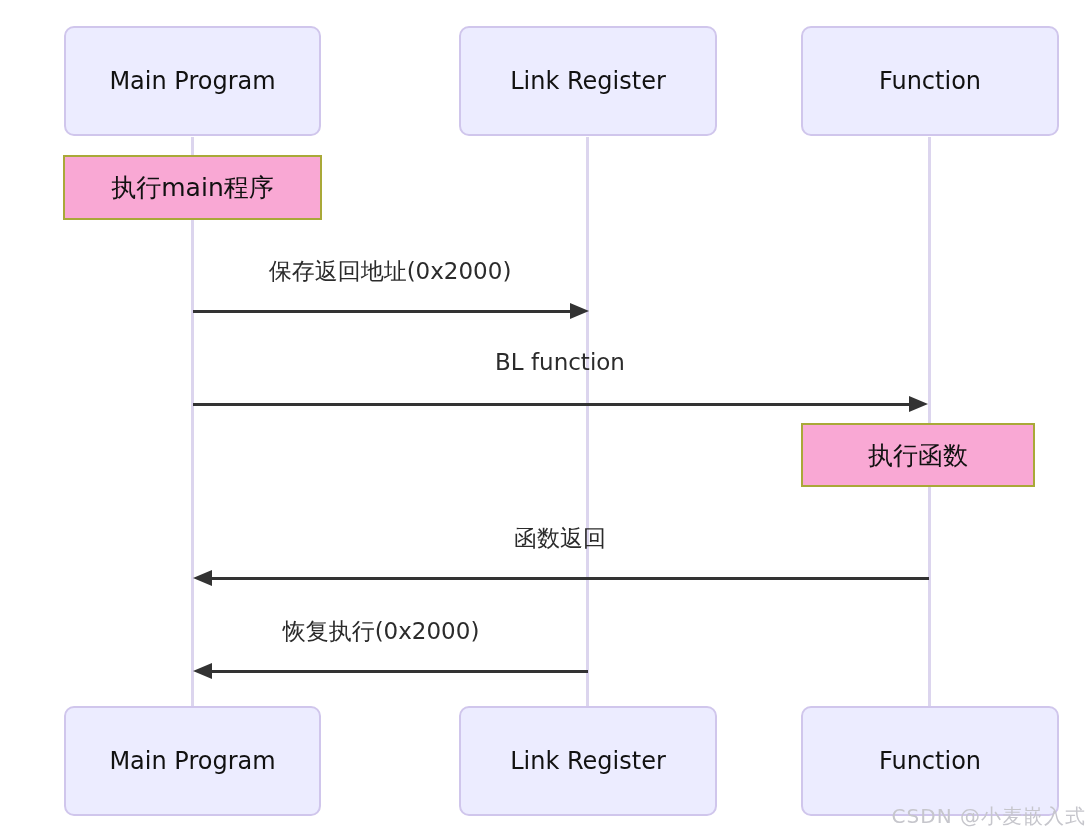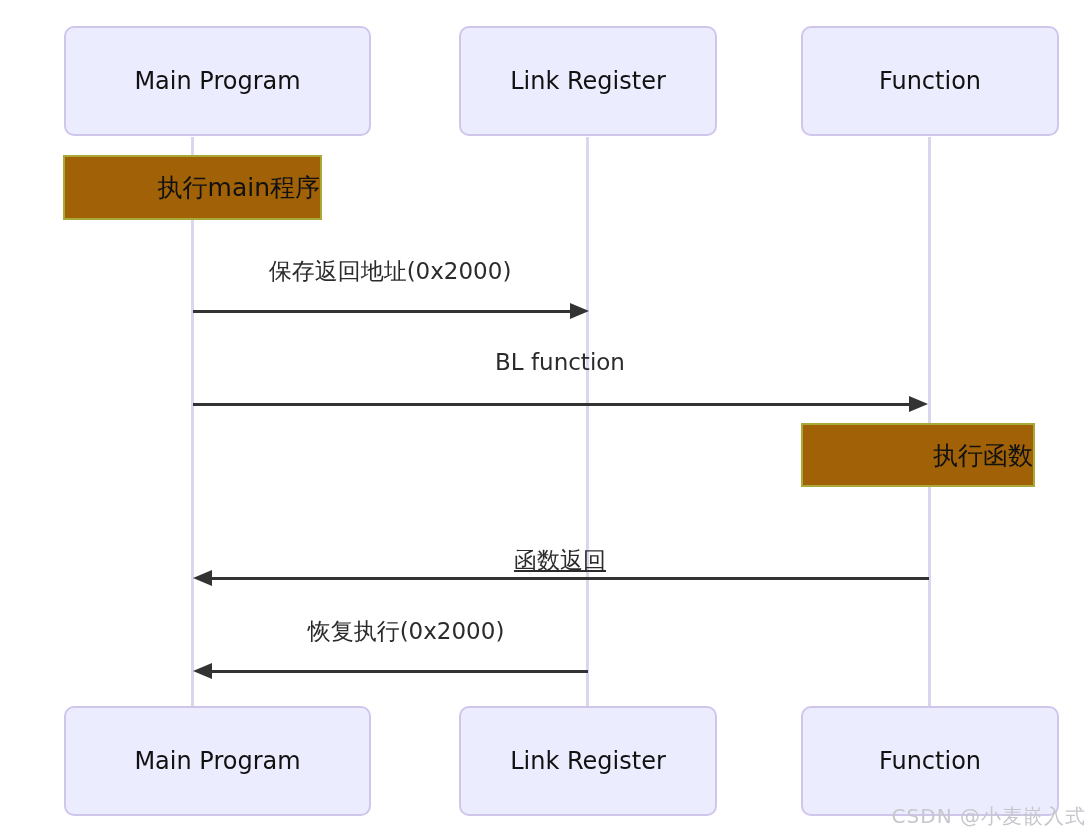--- a/index.html
+++ b/index.html
@@ -17,40 +17,40 @@
   }
   .lifeline {
     position: absolute;
     width: 3px;
     top: 137px;
     height: 569px;
     background: #dcd5ee;
   }
   .actor-box {
     position: absolute;
-    width: 307px;
+    width: 257px;
     height: 110px;
     background: #ececff;
     border: 2px solid #d0c6ec;
     border-radius: 10px;
     box-sizing: border-box;
     display: flex;
     align-items: center;
     justify-content: center;
     font-size: 24px;
     color: #111111;
   }
   .note-box {
     position: absolute;
-    background: #a16207;
+    background: #f9a8d4;
     border: 2px solid #a9a938;
     box-sizing: border-box;
     display: flex;
     align-items: center;
-    justify-content: flex-end;
+    justify-content: center;
     font-size: 25px;
     color: #111111;
   }
   .msg-label {
     position: absolute;
     transform: translateX(-50%);
     font-size: 23px;
     color: #2b2b2b;
     white-space: nowrap;
   }
@@ -106,25 +106,25 @@
   <div class="arrowhead right" style="left:570px; top:303px;"></div>
 
   <div class="msg-label" style="left:560px; top:349px;text-align:right;">BL function</div>
   <div class="msg-line" style="left:193px; top:403px; width:718px;"></div>
   <div class="arrowhead right" style="left:909px; top:396px;"></div>
 
   <div class="note-box" style="left:801px; top:423px; width:234px; height:64px;">
     <span>执行函数</span>
   </div>
 
-  <div class="msg-label" style="left:560px; top:545px;text-decoration:underline;">函数返回</div>
+  <div class="msg-label" style="left:560px; top:523px;">函数返回</div>
   <div class="msg-line" style="left:211px; top:577px; width:718px;"></div>
   <div class="arrowhead left" style="left:193px; top:570px;"></div>
 
-  <div class="msg-label" style="left:406px; top:616px;">恢复执行(0x2000)</div>
+  <div class="msg-label" style="left:381px; top:616px;">恢复执行(0x2000)</div>
   <div class="msg-line" style="left:211px; top:670px; width:377px;"></div>
   <div class="arrowhead left" style="left:193px; top:663px;"></div>
 
   <div class="actor-box" style="left:64px; top:706px;">
     <span>Main Program</span>
   </div>
   <div class="actor-box" style="left:459px; top:706px; width:258px;">
     <span>Link Register</span>
   </div>
   <div class="actor-box" style="left:801px; top:706px; width:258px;">

